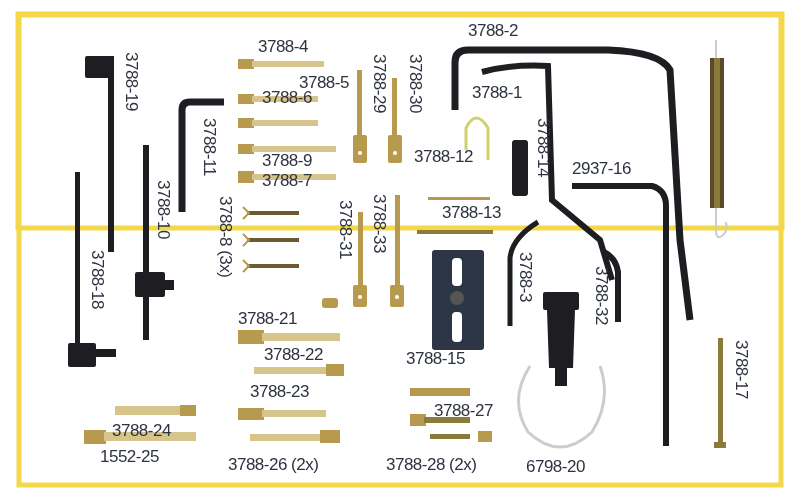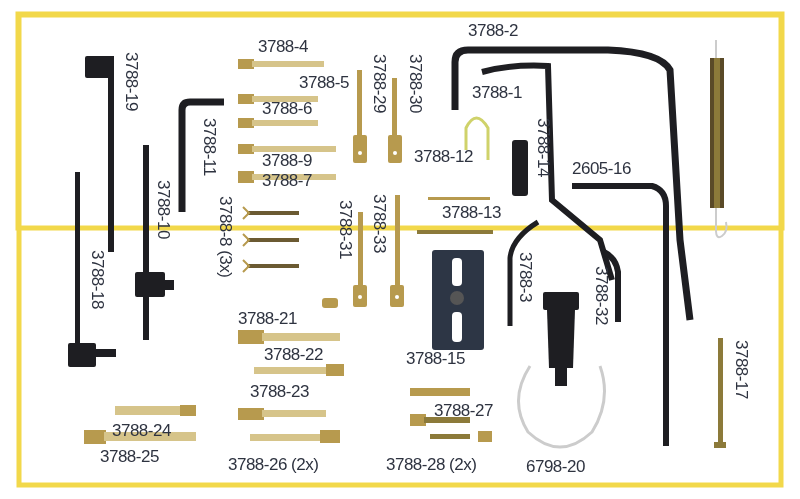--- a/index.html
+++ b/index.html
@@ -270,48 +270,48 @@
       <rect x="410" y="388" width="60" height="8" fill="#b79a4e"></rect>
       <rect x="410" y="414" width="16" height="12" fill="#b79a4e"></rect>
         <rect x="424" y="417" width="46" height="6" fill="#8c7a3a"></rect>
       <rect x="430" y="434" width="40" height="5" fill="#8c7a3a"></rect>
         <rect x="478" y="431" width="14" height="11" fill="#b79a4e"></rect>
     </g>
   </svg>
 
   <span class="lbl" style="left:258px;top:38px;">3788-4</span>
   <span class="lbl" style="left:262px;top:74px;margin-left:37px;">3788-5</span>
-  <span class="lbl" style="left:262px;top:100px;">3788-6</span>
+  <span class="lbl" style="left:262px;top:89px;">3788-6</span>
   <span class="lbl" style="left:262px;top:126px;margin-top:46px;">3788-7</span>
   <span class="lbl" style="left:262px;top:152px;">3788-9</span>
 
   <span class="vlbl rot90" style="left:140px;top:52px;">3788-19</span>
   <span class="vlbl rot90" style="left:218px;top:118px;">3788-11</span>
   <span class="vlbl rot90" style="left:172px;top:180px;">3788-10</span>
   <span class="vlbl rot90" style="left:106px;top:250px;">3788-18</span>
   <span class="vlbl rot90" style="left:234px;top:196px;">3788-8 (3x)</span>
 
   <span class="vlbl rot90" style="left:388px;top:54px;">3788-29</span>
   <span class="vlbl rot90" style="left:424px;top:54px;">3788-30</span>
   <span class="vlbl rot90" style="left:354px;top:200px;">3788-31</span>
   <span class="vlbl rot90" style="left:388px;top:194px;">3788-33</span>
 
   <span class="lbl" style="left:468px;top:22px;">3788-2</span>
   <span class="lbl" style="left:472px;top:84px;">3788-1</span>
   <span class="lbl" style="left:414px;top:148px;">3788-12</span>
   <span class="vlbl rot90" style="left:552px;top:118px;">3788-14</span>
   <span class="lbl" style="left:442px;top:204px;text-align:right;">3788-13</span>
-  <span class="lbl" style="left:572px;top:160px;">2605-16</span>
+  <span class="lbl" style="left:572px;top:160px;">2937-16</span>
   <span class="vlbl rot90" style="left:534px;top:252px;">3788-3</span>
   <span class="vlbl rot90" style="left:610px;top:266px;">3788-32</span>
   <span class="lbl" style="left:406px;top:350px;">3788-15</span>
   <span class="vlbl rot90" style="left:750px;top:340px;">3788-17</span>
 
   <span class="lbl" style="left:238px;top:310px;">3788-21</span>
   <span class="lbl" style="left:264px;top:346px;">3788-22</span>
   <span class="lbl" style="left:250px;top:383px;">3788-23</span>
   <span class="lbl" style="left:112px;top:383px;margin-top:39px;">3788-24</span>
-  <span class="lbl" style="left:100px;top:448px;">3788-25</span>
+  <span class="lbl" style="left:100px;top:448px;">1552-25</span>
   <span class="lbl" style="left:228px;top:456px;">3788-26 (2x)</span>
   <span class="lbl" style="left:434px;top:402px;">3788-27</span>
   <span class="lbl" style="left:386px;top:456px;">3788-28 (2x)</span>
   <span class="lbl" style="left:526px;top:458px;">6798-20</span>
 </div>
 
 </body></html>

